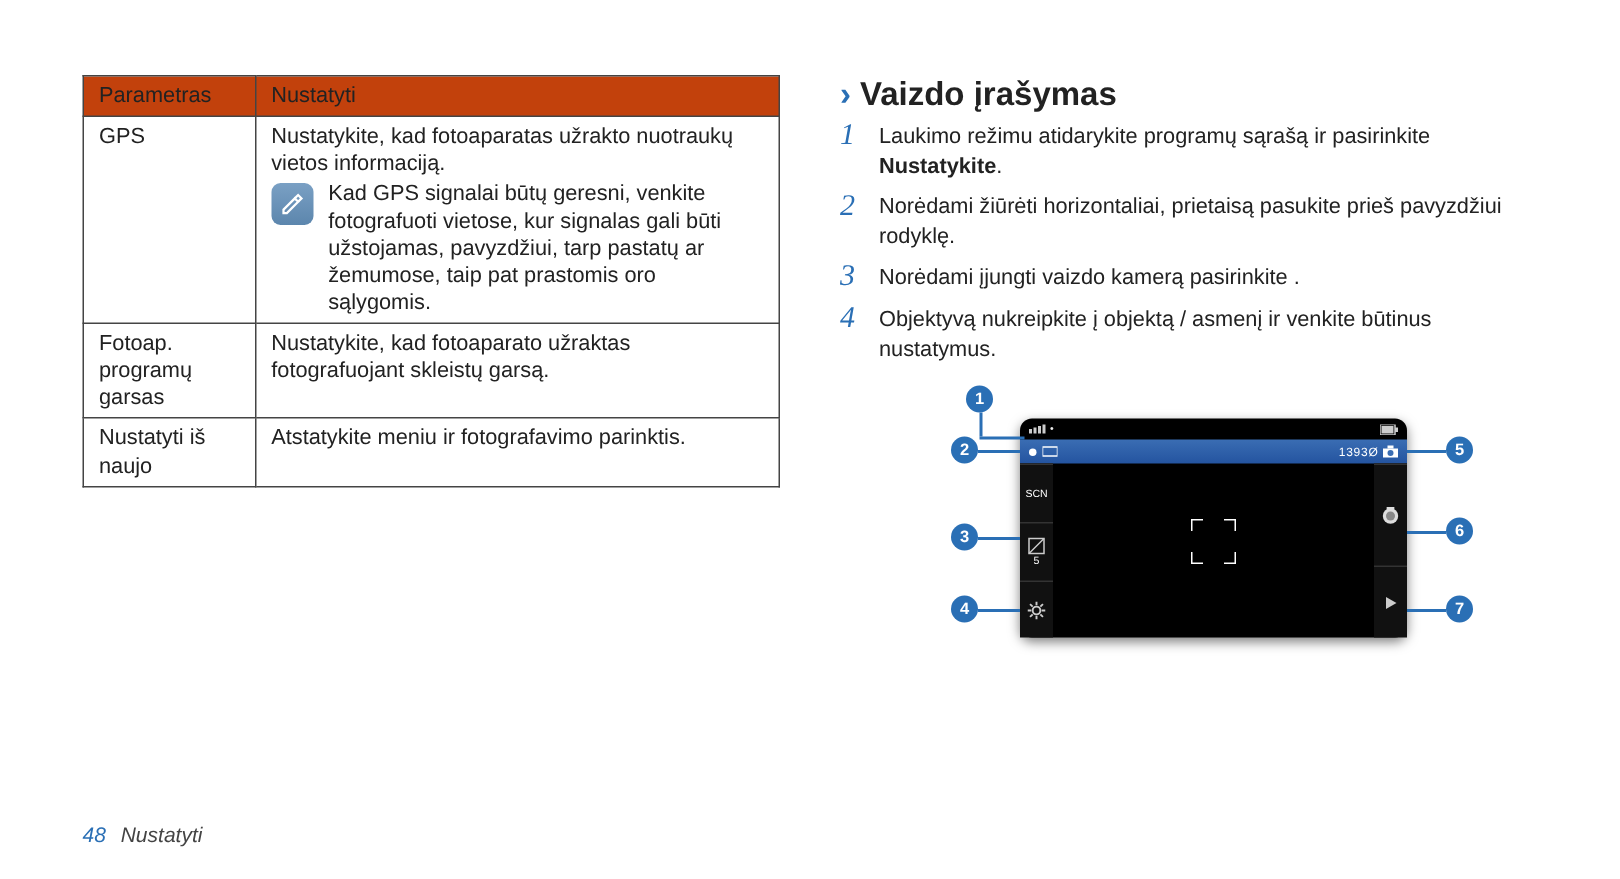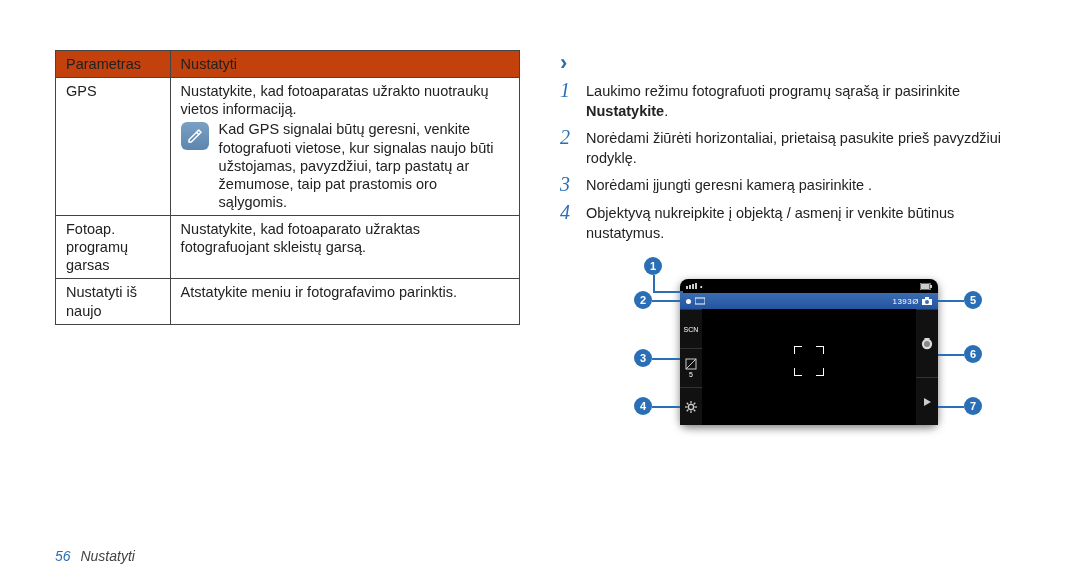--- a/index.html
+++ b/index.html
@@ -227,52 +227,53 @@
         <td>GPS</td>
         <td>
           <div>Nustatykite, kad fotoaparatas užrakto nuotraukų vietos informaciją.</div>
           <div class="note-row">
             <div class="note-icon">
               <svg viewBox="0 0 24 24" fill="none" stroke="#fff" stroke-width="2">
                 <path d="M4 17 L14 7 L17 10 L7 20 L4 20 Z"></path>
                 <path d="M14 7 L17 4 L20 7 L17 10"></path>
               </svg>
             </div>
-            <div>Kad GPS signalai būtų geresni, venkite fotografuoti vietose, kur signalas naujo būti užstojamas, pavyzdžiui, tarp pastatų ar žemumose, taip pat prastomis oro sąlygomis.</div>
+            <div>Kad GPS signalai būtų geresni, venkite fotografuoti vietose, kur signalas gali būti užstojamas, pavyzdžiui, tarp pastatų ar žemumose, taip pat prastomis oro sąlygomis.</div>
           </div>
         </td>
       </tr>
       <tr>
         <td>Fotoap. programų garsas</td>
         <td>Nustatykite, kad fotoaparato užraktas fotografuojant skleistų garsą.</td>
       </tr>
       <tr>
         <td>Nustatyti iš naujo</td>
         <td>Atstatykite meniu ir fotografavimo parinktis.</td>
       </tr>
     </tbody>
       </table>
   </div>
 
   <div class="col">
     <h2 class="sec">
       <span class="chev">›</span>
+      <span>Vaizdo įrašymas</span>
     </h2>
 
     <ol class="steps">
       <li>
         <span>
-          <span>Laukimo režimu fotografuoti programų sąrašą ir pasirinkite </span><b>Nustatykite</b><span>.</span>
+          <span>Laukimo režimu atidarykite programų sąrašą ir pasirinkite </span><b>Nustatykite</b><span>.</span>
         </span>
       </li>
       <li>
           <span>Norėdami žiūrėti horizontaliai, prietaisą pasukite prieš pavyzdžiui rodyklę.</span>
         </li>
       <li>
-          <span>Norėdami įjungti geresni kamerą pasirinkite       .</span>
+          <span>Norėdami įjungti vaizdo kamerą pasirinkite       .</span>
         </li>
       <li>
           <span>Objektyvą nukreipkite į objektą / asmenį ir venkite būtinus nustatymus.</span>
         </li>
     </ol>
 
     <div class="diagram">
 
       <div class="screen">
         <div class="status-bar">
@@ -380,15 +381,15 @@
       <div class="callout-line" style="left:344px;top:97px;width:26px"></div>
 
       <div class="callout" style="left:370px;top:140px">7</div>
       <div class="callout-line" style="left:344px;top:149px;width:26px"></div>
     </div>
 
   </div>
 </div>
 
 <div class="footer">
-  <span class="pn">56</span>
+  <span class="pn">48</span>
   <span>Nustatyti</span>
 </div>
 
 </body></html>

